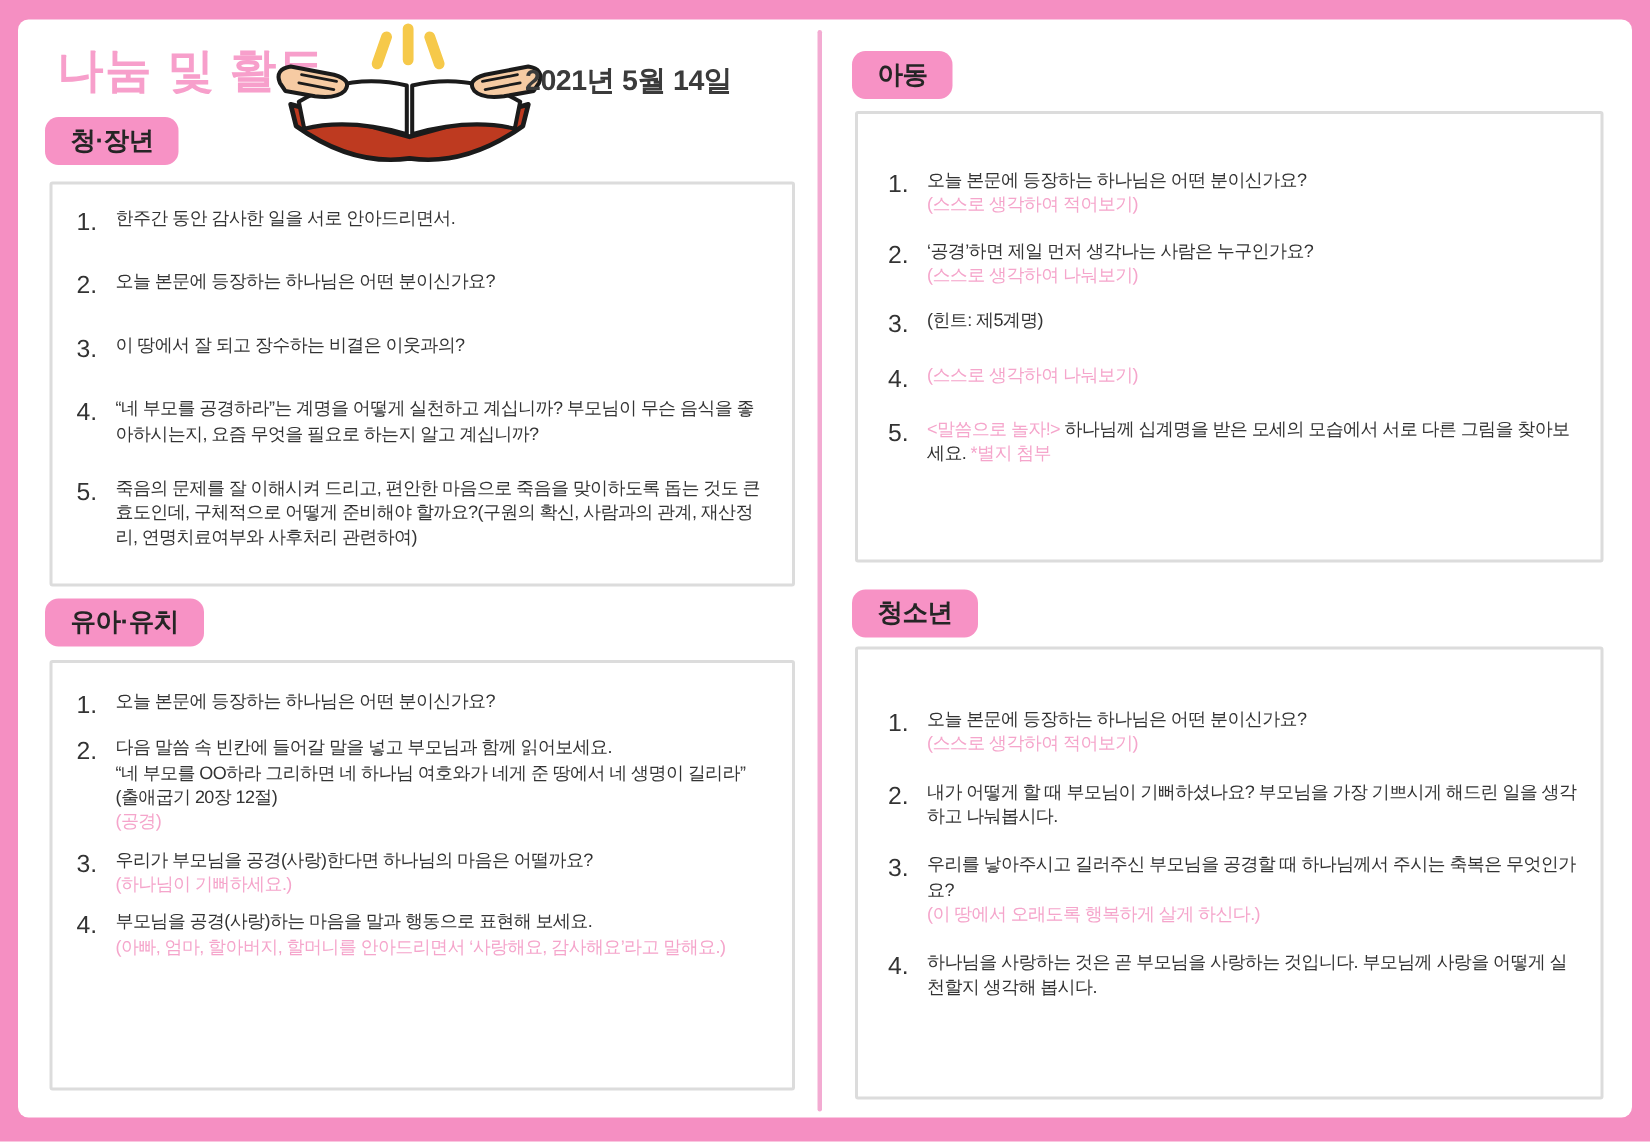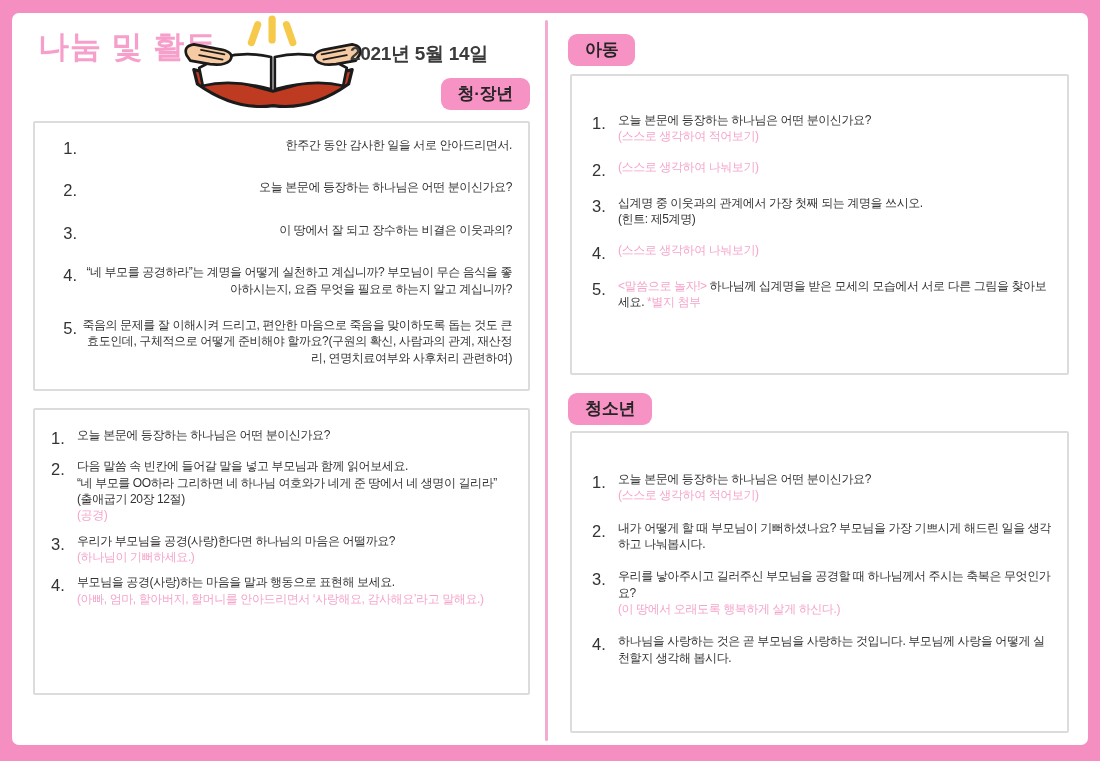--- a/index.html
+++ b/index.html
@@ -58,21 +58,21 @@
     border-radius: 2px;
     padding: 14px 16px;
   }
   .qlist { display: flex; flex-direction: column; }
   .item { display: flex; align-items: flex-start; }
   .num { flex: 0 0 26px; font-size: 16.5px; line-height: 1.36; }
   .body { flex: 1; font-size: 12px; line-height: 1.36; letter-spacing: -0.4px; }
   .pink { color: var(--answer_pink); }
 
   
-  .sec-adults   { left: 30px;  top: 78px;  width: 500px; text-align: right; }
+  .sec-adults   { left: 30px;  top: 78px;  width: 500px; }
   .sec-adults .box   { width: 497px; height: 270px; margin-top: 11px; margin-left: 3px; }
   .sec-adults .qlist { gap: 20px; }
 
   .sec-toddler  { left: 30px;  top: 399px; width: 500px; }
   .sec-toddler .box   { width: 497px; height: 287px; margin-top: 9px; margin-left: 3px; padding-top: 17px; }
   .sec-toddler .qlist { gap: 9px; }
 
   .sec-children { left: 568px; top: 34px;  width: 500px; }
   .sec-children .box   { width: 499px; height: 301px; margin-top: 8px; margin-left: 2px; padding-top: 36px; padding-left: 20px; }
   .sec-children .qlist { gap: 14px; }
@@ -135,20 +135,21 @@
         </div>
         <div class="item">
           <span class="num">5.</span>
           <div class="body"><span>죽음의 문제를 잘 이해시켜 드리고, 편안한 마음으로 죽음을 맞이하도록 돕는 것도 큰 효도인데, 구체적으로 어떻게 준비해야 할까요?(구원의 확신, 사람과의 관계, 재산정리, 연명치료여부와 사후처리 관련하여)</span></div>
         </div>
       </div>
   </div>
 </section>
 
 <section class="sec sec-toddler">
+  <div class="badge"><span>유아·유치</span></div>
   <div class="box">
     <div class="qlist">
         <div class="item">
           <span class="num">1.</span>
           <div class="body"><span>오늘 본문에 등장하는 하나님은 어떤 분이신가요?</span></div>
         </div>
         <div class="item">
           <span class="num">2.</span>
           <div class="body"><span>다음 말씀 속 빈칸에 들어갈 말을 넣고 부모님과 함께 읽어보세요.</span><div>“네 부모를 OO하라 그리하면 네 하나님 여호와가 네게 준 땅에서 네 생명이 길리라” (출애굽기 20장 12절)</div><div class="pink">(공경)</div></div>
         </div>
@@ -167,25 +168,25 @@
 <section class="sec sec-children">
   <div class="badge"><span>아동</span></div>
   <div class="box">
     <div class="qlist">
         <div class="item">
           <span class="num">1.</span>
           <div class="body"><span>오늘 본문에 등장하는 하나님은 어떤 분이신가요?</span><div class="pink">(스스로 생각하여 적어보기)</div></div>
         </div>
         <div class="item">
           <span class="num">2.</span>
-          <div class="body"><div class="pink">(스스로 생각하여 나눠보기)</div></div>
-        </div>
-        <div class="item">
-          <span class="num">3.</span>
-          <div class="body"><span>십계명 중 이웃과의 관계에서 가장 첫째 되는 계명을 쓰시오.</span><div>(힌트: 제5계명)</div></div>
+          <div class="body"><span>‘공경’하면 제일 먼저 생각나는 사람은 누구인가요?</span><div class="pink">(스스로 생각하여 나눠보기)</div></div>
+        </div>
+        <div class="item">
+          <span class="num">3.</span>
+          <div class="body"><div>(힌트: 제5계명)</div></div>
         </div>
         <div class="item">
           <span class="num">4.</span>
           <div class="body"><div class="pink">(스스로 생각하여 나눠보기)</div></div>
         </div>
         <div class="item">
           <span class="num">5.</span>
           <div class="body"><span class="pink">&lt;말씀으로 놀자!&gt;</span><span> 하나님께 십계명을 받은 모세의 모습에서 서로 다른 그림을 찾아보세요. </span><span class="pink">*별지 첨부</span></div>
         </div>
       </div>

